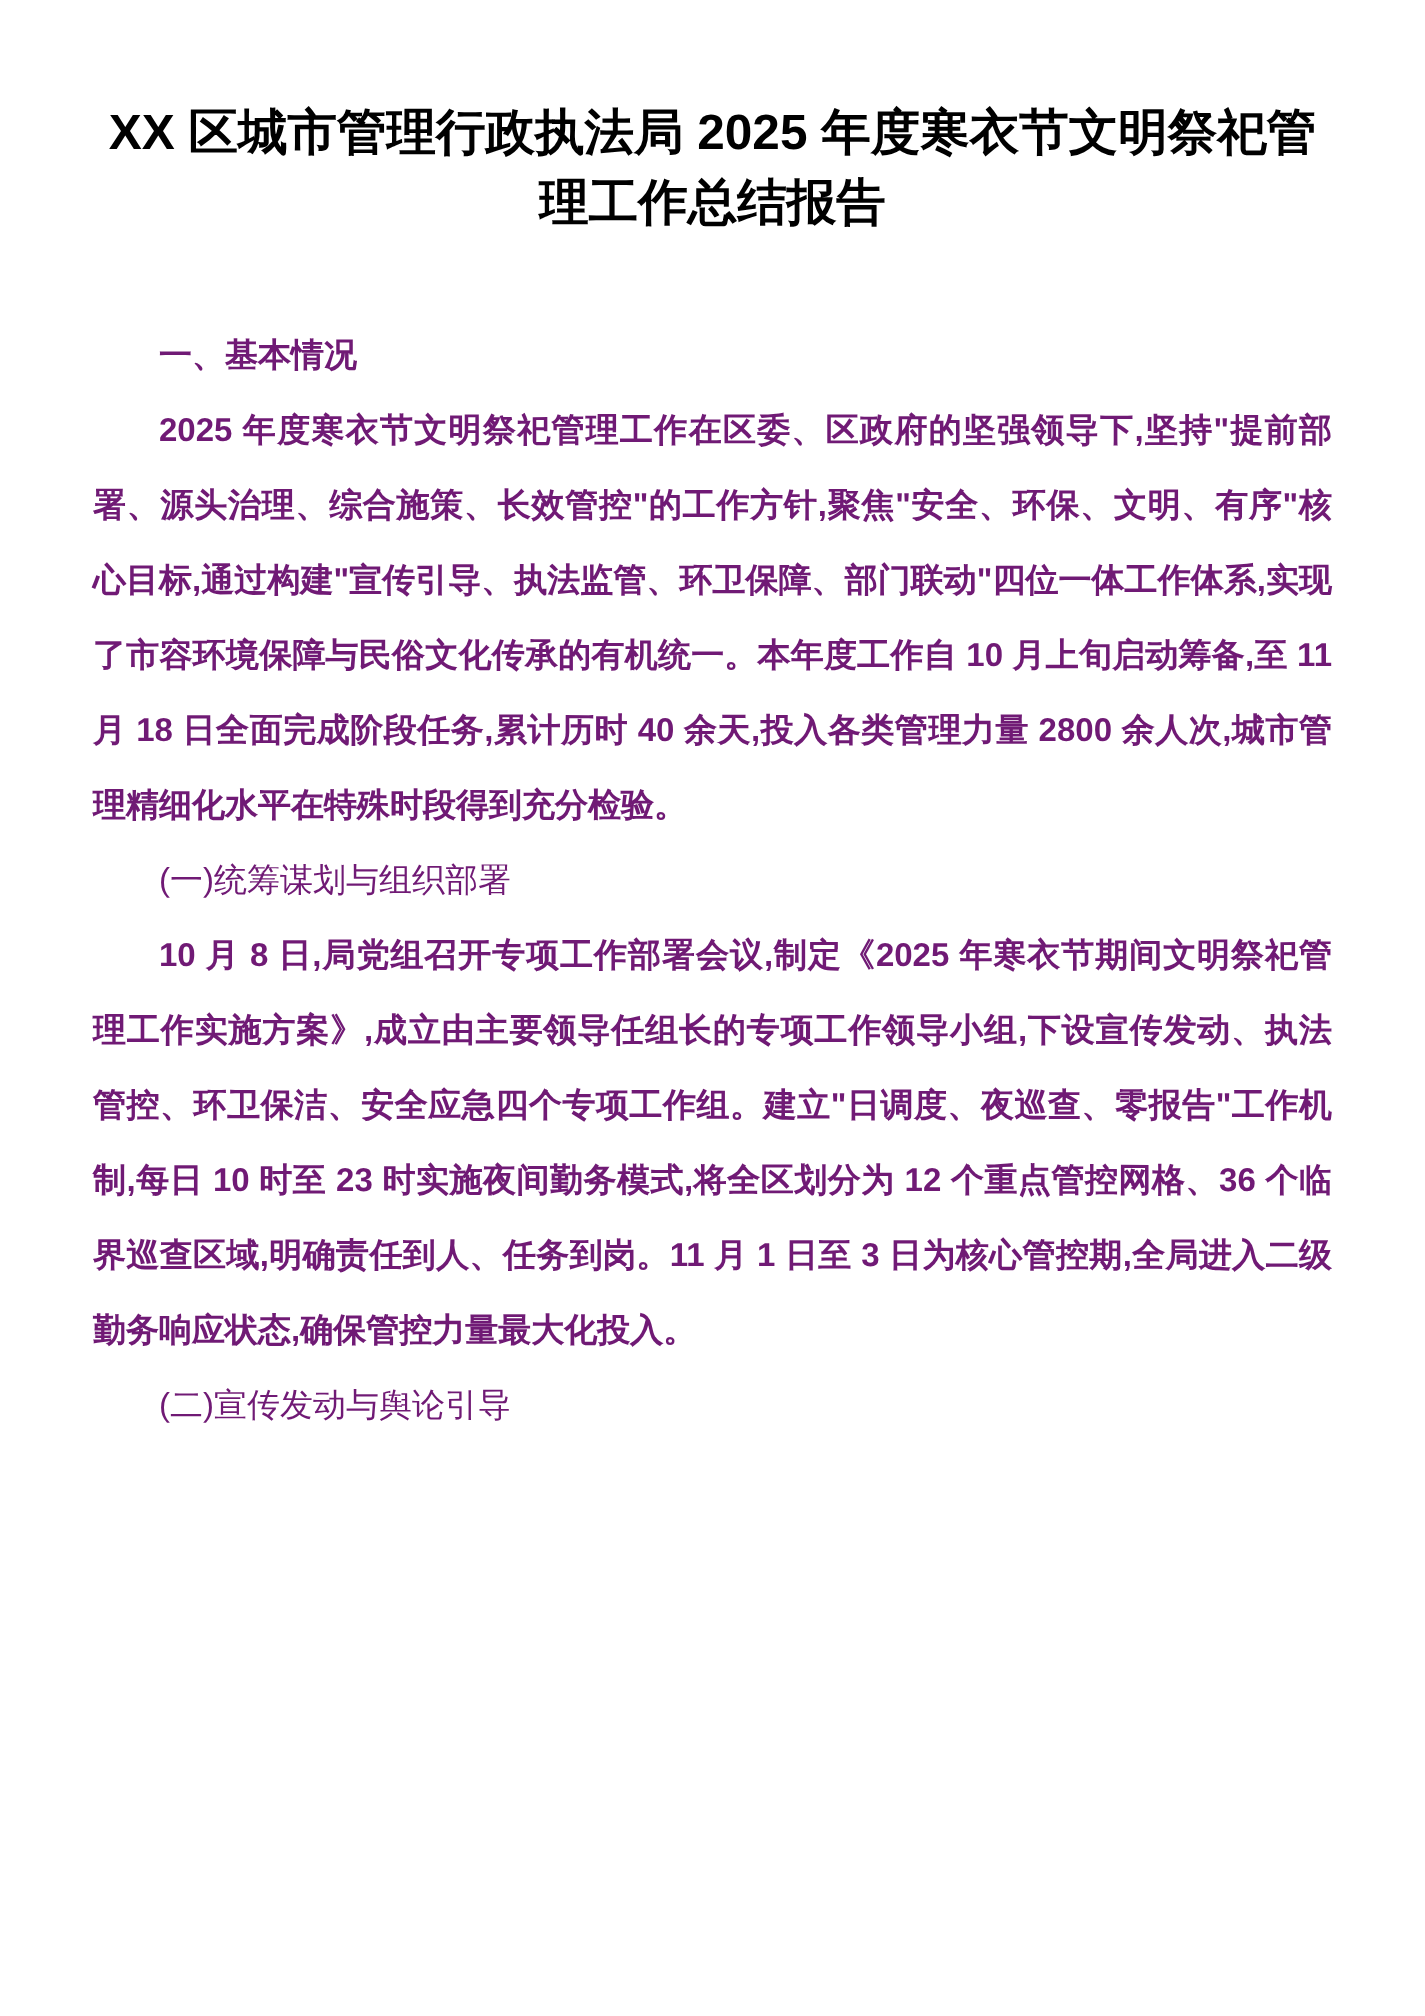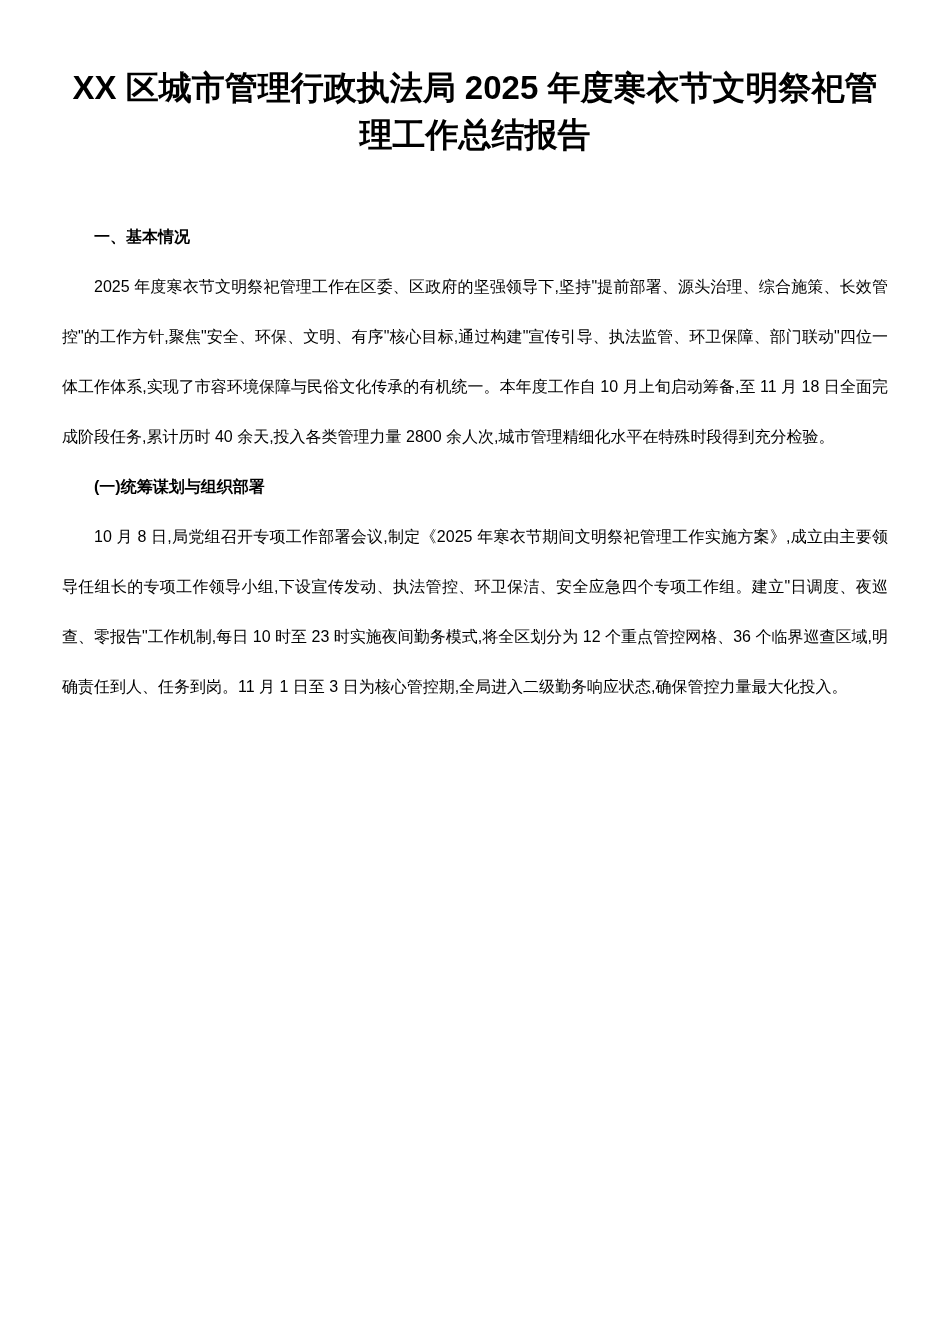--- a/index.html
+++ b/index.html
@@ -25,45 +25,46 @@
     margin: 0;
     padding-top: 64px;
     font-size: 33px;
     line-height: 47px;
     font-weight: bold;
     text-align: center;
     color: #000000;
   }
   .doc-body {
     margin-top: 54px;
-    font-size: 16px;
+    font-size: 22px;
     line-height: 50px;
     text-align: justify;
-    color: #000000;
+    color: #701a75;
   }
   .block {
     margin: 0;
     padding: 0;
     text-indent: 2em;
     word-break: break-all;
   }
   .heading-l1 {
     font-weight: bold;
   }
   .heading-l2 {
-    font-weight: bold;
+    font-weight: normal;
   }
   .paragraph {
-    font-weight: normal;
+    font-weight: bold;
   }
 </style>
 </head>
 <body>
 
 <div class="page">
   <h1 class="doc-title">XX 区城市管理行政执法局 2025 年度寒衣节文明祭祀管理工作总结报告</h1>
   <div class="doc-body" id="doc-body">
       <p class="block heading-l1">一、基本情况</p>
       <p class="block paragraph">2025 年度寒衣节文明祭祀管理工作在区委、区政府的坚强领导下,坚持"提前部署、源头治理、综合施策、长效管控"的工作方针,聚焦"安全、环保、文明、有序"核心目标,通过构建"宣传引导、执法监管、环卫保障、部门联动"四位一体工作体系,实现了市容环境保障与民俗文化传承的有机统一。本年度工作自 10 月上旬启动筹备,至 11 月 18 日全面完成阶段任务,累计历时 40 余天,投入各类管理力量 2800 余人次,城市管理精细化水平在特殊时段得到充分检验。</p>
       <p class="block heading-l2">(一)统筹谋划与组织部署</p>
       <p class="block paragraph">10 月 8 日,局党组召开专项工作部署会议,制定《2025 年寒衣节期间文明祭祀管理工作实施方案》,成立由主要领导任组长的专项工作领导小组,下设宣传发动、执法管控、环卫保洁、安全应急四个专项工作组。建立"日调度、夜巡查、零报告"工作机制,每日 10 时至 23 时实施夜间勤务模式,将全区划分为 12 个重点管控网格、36 个临界巡查区域,明确责任到人、任务到岗。11 月 1 日至 3 日为核心管控期,全局进入二级勤务响应状态,确保管控力量最大化投入。</p>
+      <p class="block heading-l2">(二)宣传发动与舆论引导</p>
     </div>
 </div>
 
 </body></html>

